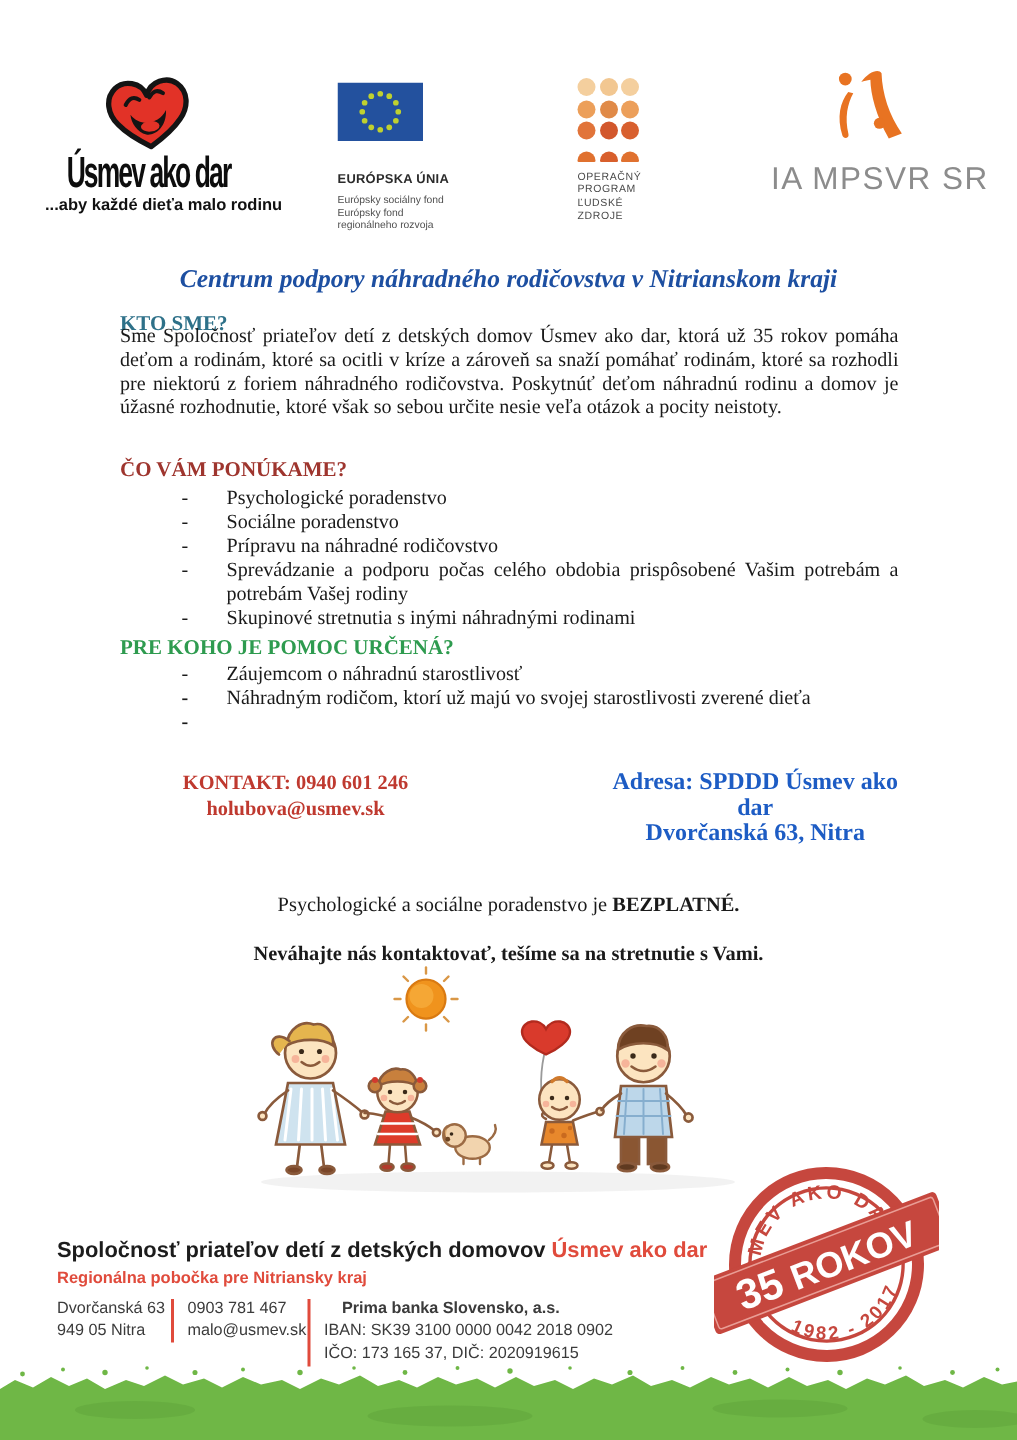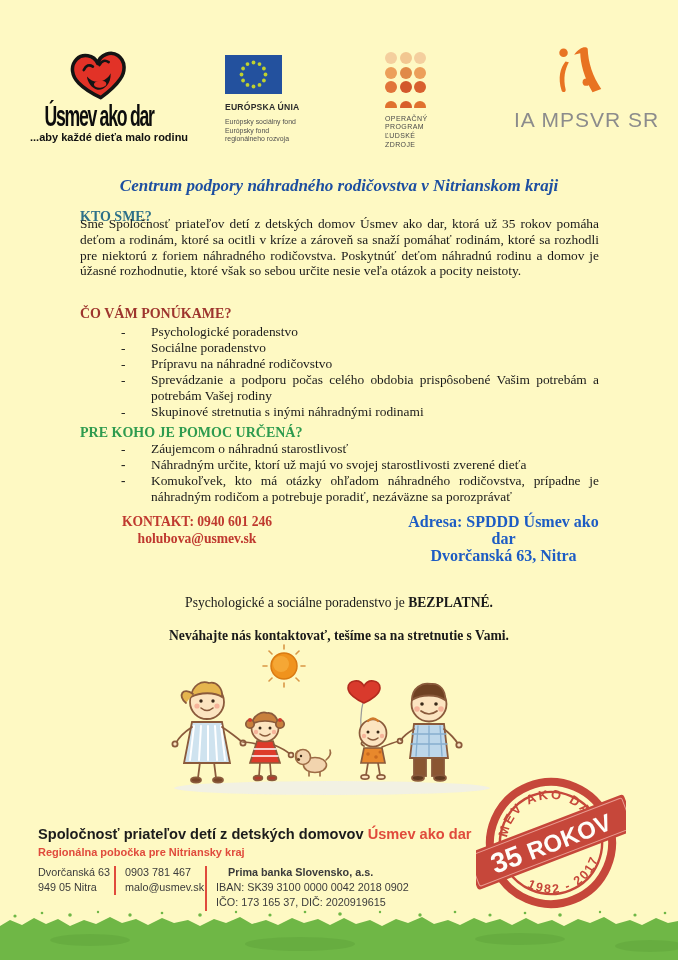--- a/index.html
+++ b/index.html
@@ -1,28 +1,28 @@
 <!DOCTYPE html>
 <html style="--c-title: #1d4fa1; --c-teal: #2e7189; --c-redhead: #9e352e; --c-green: #2e9b4f; --c-contact: #bf392f; --c-adresa: #1d5cc4; --c-footred: #e04b3c; --c-stamp: #c23a30; --c-grass: #6fb746; --c-eublue: #23519e; --c-orange: #e87322;"><head>
 <meta charset="utf-8">
 <style>
   html,body{margin:0;padding:0;background:#d9d9d9;}
-  #page{position:relative;width:678px;height:960px;background:#fef9c3;overflow:hidden;
+  #page{position:relative;width:678px;height:960px;background:#ffffff;overflow:hidden;
         font-family:"Liberation Serif",serif;color:#1a1a1a;}
   .abs{position:absolute;}
 
   
   #usmev-logo{left:30px;top:50px;width:138px;text-align:center;}
   #usmev-word{font-family:"Liberation Sans",sans-serif;font-weight:900;font-size:21px;
               letter-spacing:-1.5px;color:#0d0d0d;transform:scale(.84,1.38);transform-origin:center top;
               white-space:nowrap;margin-top:-4px;}
   #usmev-tag{font-family:"Liberation Sans",sans-serif;font-weight:bold;font-size:11px;color:#111;
              margin-top:7px;white-space:nowrap;}
   #eu-logo{left:225px;top:55px;width:120px;font-family:"Liberation Sans",sans-serif;}
-  #eu-title{font-size:8.6px;font-weight:bold;color:#2b2b2b;margin-top:8px;letter-spacing:.2px;}
+  #eu-title{font-size:8.6px;font-weight:bold;color:#2b2b2b;margin-top:20px;letter-spacing:.2px;}
   .eu-sub{font-size:6.9px;color:#4f4f4f;line-height:8.6px;}
   #eu-sub-wrap{margin-top:6px;}
   #oplz-logo{left:385px;top:52px;width:120px;font-family:"Liberation Sans",sans-serif;}
   #oplz-grid{display:grid;grid-template-columns:repeat(3,12px);grid-auto-rows:12px;gap:2.5px;}
   .dot{width:12px;height:12px;border-radius:50%;}
   .dome{width:12px;height:7px;border-radius:7px 7px 1px 1px;align-self:end;}
   .oplz-line{font-size:7px;line-height:8.8px;color:#4a4a4a;letter-spacing:.4px;}
   #oplz-text{margin-top:7px;}
   #ia-logo{left:514px;top:44px;width:130px;text-align:center;font-family:"Liberation Sans",sans-serif;}
   #ia-label{font-size:21px;color:#8c8c8c;letter-spacing:1px;margin-top:6px;white-space:nowrap;}
@@ -184,25 +184,24 @@
   </div>
 
   <div class="abs sec-head" id="aud-head">PRE KOHO JE POMOC URČENÁ?</div>
   <div class="abs blist" id="aud-list">
     <div class="bitem">
         <span class="bmark">-</span>
         <span class="btext">Záujemcom o náhradnú starostlivosť</span>
       </div>
     <div class="bitem">
         <span class="bmark" style="font-weight:bold">-</span>
-        <span class="btext">Náhradným určite, ktorí už majú vo svojej starostlivosti zverené dieťa</span>
+        <span class="btext">Náhradným rodičom, ktorí už majú vo svojej starostlivosti zverené dieťa</span>
       </div>
     <div class="bitem">
         <span class="bmark" style="font-weight:bold">-</span>
-        <span class="btext">Komukoľvek, kto má otázky ohľadom náhradného rodičovstva, prípadne je náhradným rodičom a potrebuje poradiť, nezáväzne sa porozprávať</span>
       </div>
   </div>
 
   <div class="abs" id="contact-left">
     <div><span>KONTAKT:</span>
       <span>0940 601 246</span></div>
     <div>holubova@usmev.sk</div>
   </div>
   <div class="abs" id="contact-right">
     <div><span>Adresa:</span>

